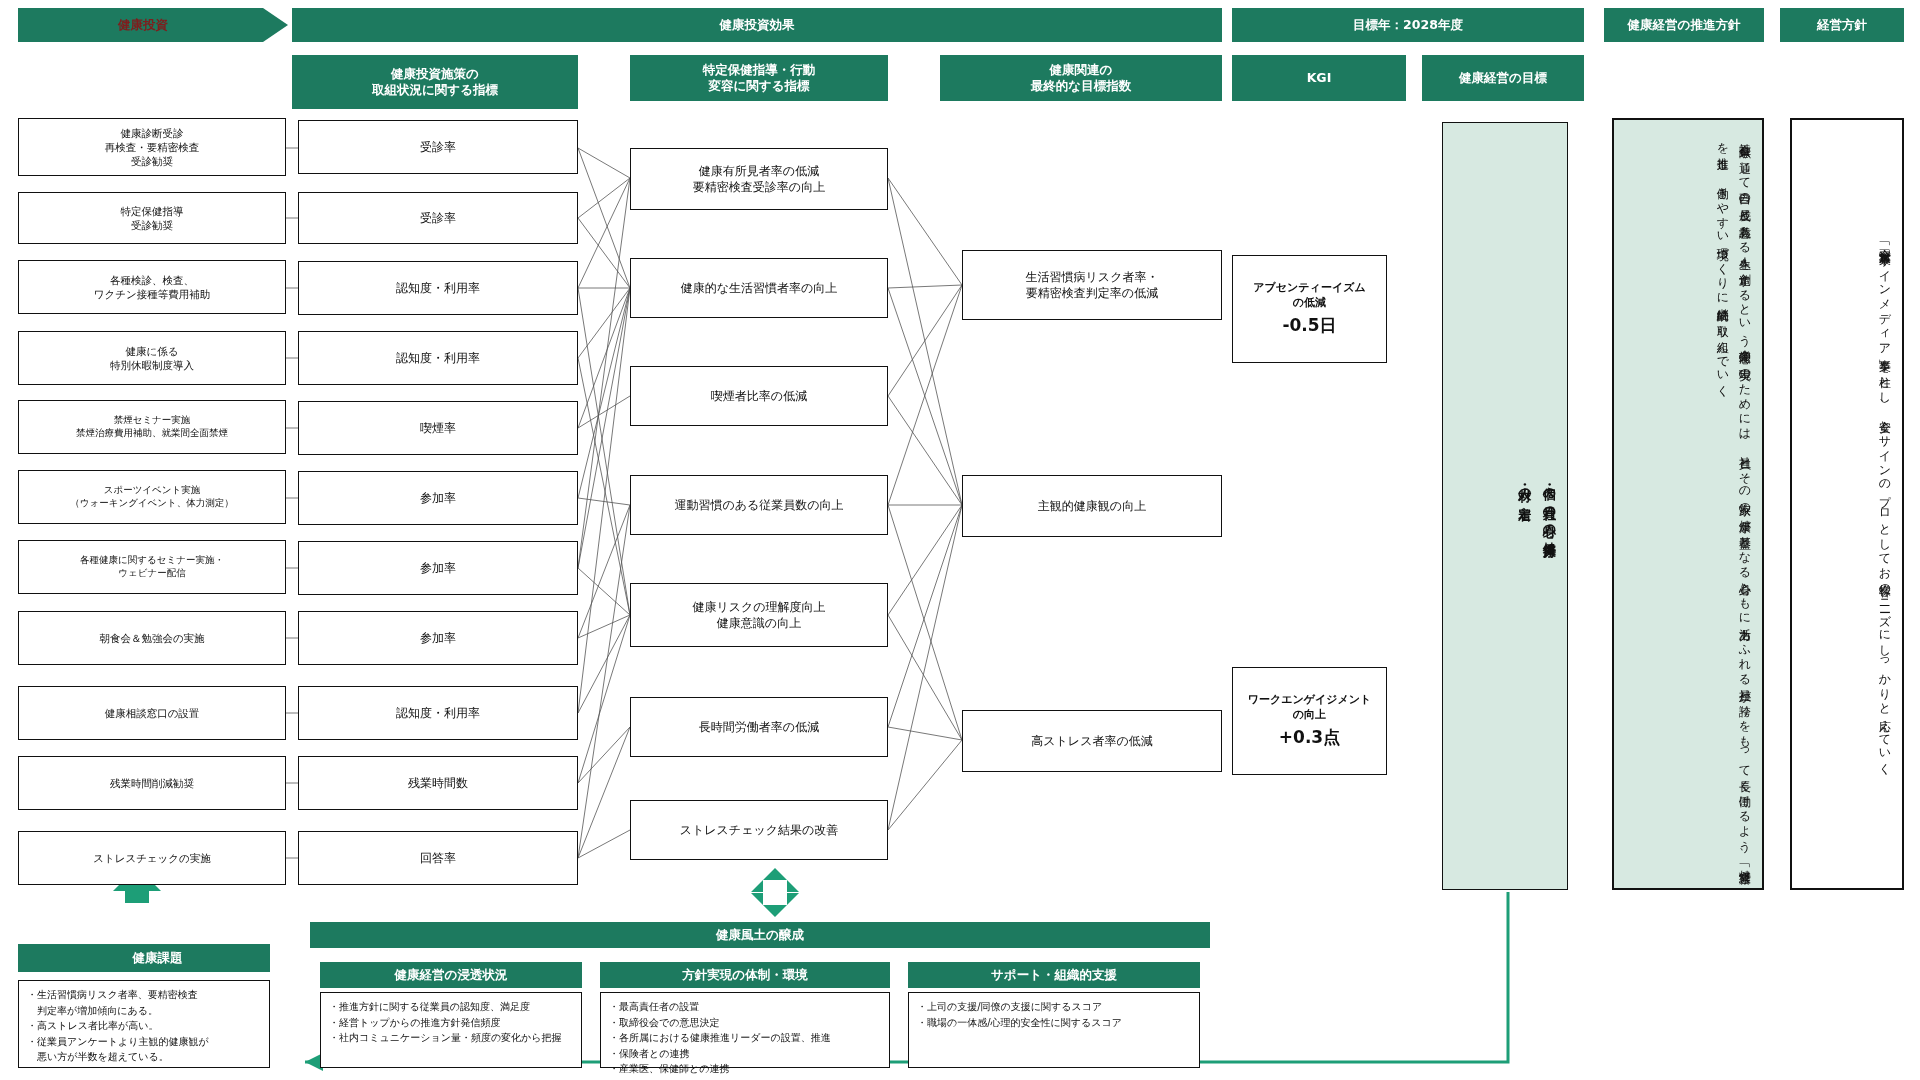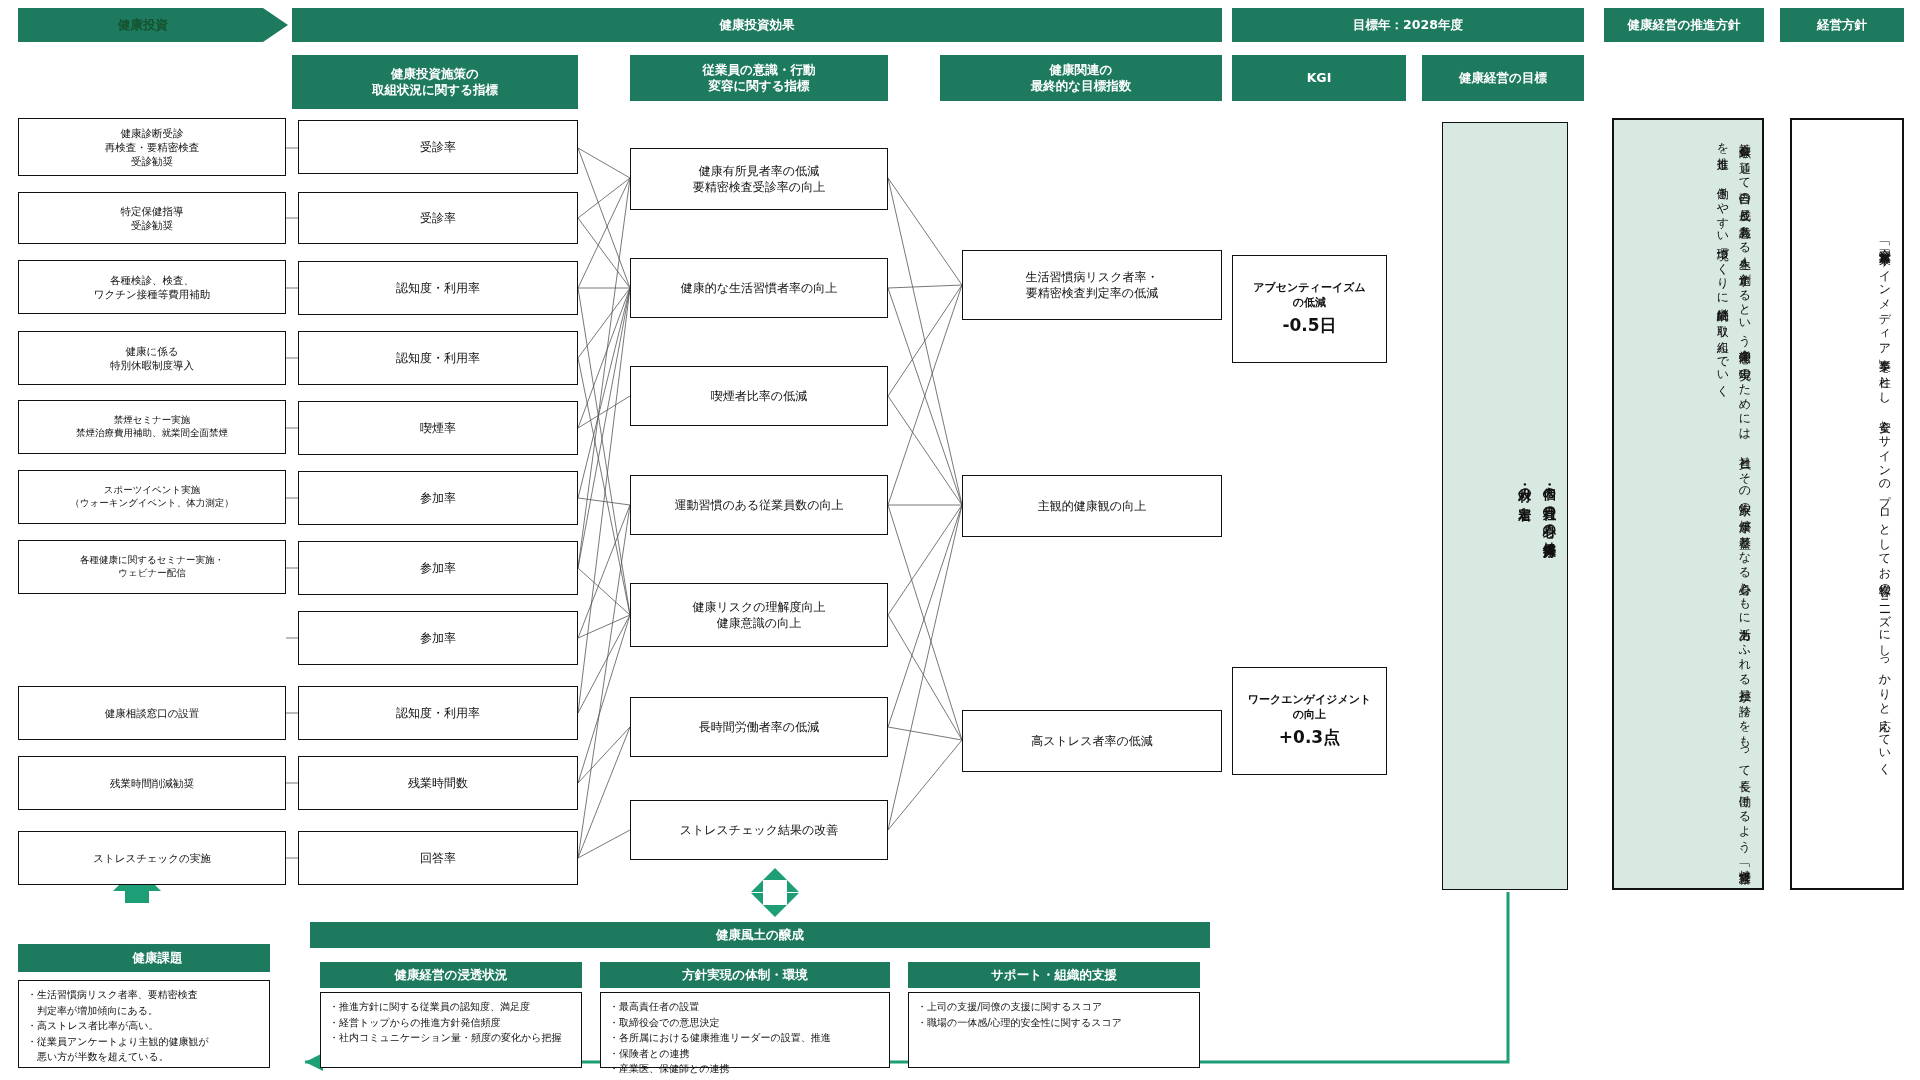--- a/index.html
+++ b/index.html
@@ -118,34 +118,34 @@
     <g stroke="#1d9e77" stroke-width="3" fill="none">
       <path d="M1508 892 L1508 1062 L305 1062"></path>
     </g>
     <polygon points="305,1062 323,1053 323,1071" fill="#1d9e77"></polygon>
   </svg>
 
   <div class="abs" style="left:18px;top:8px;width:270px;height:34px;">
     <svg width="270" height="34" viewBox="0 0 270 34">
       <polygon points="0,0 245,0 270,17 245,34 0,34" fill="#1d7a5f"></polygon>
     </svg>
-    <div class="abs" style="left:0;top:0;width:250px;height:34px;display:flex;align-items:center;justify-content:center;color:#14532d;font-size:12.5px;font-weight:bold;">健康投資</div>
+    <div class="abs" style="left:0;top:0;width:250px;height:34px;display:flex;align-items:center;justify-content:center;color:#7f1d1d;font-size:12.5px;font-weight:bold;">健康投資</div>
   </div>
 
   <div class="abs ghdr" style="left:292px;top:8px;width:930px;height:34px;">健康投資効果</div>
 
   <div class="abs ghdr" style="left:1232px;top:8px;width:352px;height:34px;">目標年：2028年度</div>
 
   <div class="abs ghdr" style="left:1604px;top:8px;width:160px;height:34px;">健康経営の推進方針</div>
 
   <div class="abs ghdr" style="left:1780px;top:8px;width:124px;height:34px;">経営方針</div>
 
   <div class="abs ghdr" style="left:292px;top:55px;width:286px;height:54px;white-space:pre-line;">健康投資施策の
 取組状況に関する指標</div>
-  <div class="abs ghdr" style="left:630px;top:55px;width:258px;height:46px;white-space:pre-line;">従業員の意識・行動
+  <div class="abs ghdr" style="left:630px;top:55px;width:258px;height:46px;white-space:pre-line;">特定保健指導・行動
 変容に関する指標</div>
   <div class="abs ghdr" style="left:940px;top:55px;width:282px;height:46px;white-space:pre-line;">健康関連の
 最終的な目標指数</div>
   <div class="abs ghdr" style="left:1232px;top:55px;width:174px;height:46px;">KGI</div>
   <div class="abs ghdr" style="left:1422px;top:55px;width:162px;height:46px;">健康経営の目標</div>
 
   <div class="abs wbox small" style="left:18px;top:118px;width:268px;height:58px;white-space:pre-line;">健康診断受診
 再検査・要精密検査
 受診勧奨</div>
   <div class="abs wbox small" style="left:18px;top:192px;width:268px;height:52px;white-space:pre-line;">特定保健指導
@@ -153,20 +153,21 @@
   <div class="abs wbox small" style="left:18px;top:260px;width:268px;height:54px;white-space:pre-line;">各種検診、検査、
 ワクチン接種等費用補助</div>
   <div class="abs wbox small" style="left:18px;top:331px;width:268px;height:54px;white-space:pre-line;">健康に係る
 特別休暇制度導入</div>
   <div class="abs wbox tiny" style="left:18px;top:400px;width:268px;height:54px;white-space:pre-line;">禁煙セミナー実施
 禁煙治療費用補助、就業間全面禁煙</div>
   <div class="abs wbox tiny" style="left:18px;top:470px;width:268px;height:54px;white-space:pre-line;">スポーツイベント実施
 （ウォーキングイベント、体力測定）</div>
   <div class="abs wbox tiny" style="left:18px;top:540px;width:268px;height:54px;white-space:pre-line;">各種健康に関するセミナー実施・
 ウェビナー配信</div>
+  <div class="abs wbox small" style="left:18px;top:611px;width:268px;height:54px;white-space:pre-line;">朝食会＆勉強会の実施</div>
   <div class="abs wbox small" style="left:18px;top:686px;width:268px;height:54px;white-space:pre-line;">健康相談窓口の設置</div>
   <div class="abs wbox small" style="left:18px;top:756px;width:268px;height:54px;white-space:pre-line;">残業時間削減勧奨</div>
   <div class="abs wbox small" style="left:18px;top:831px;width:268px;height:54px;white-space:pre-line;">ストレスチェックの実施</div>
 
   <div class="abs wbox" style="left:298px;top:120px;width:280px;height:54px;">受診率</div>
   <div class="abs wbox" style="left:298px;top:192px;width:280px;height:52px;">受診率</div>
   <div class="abs wbox" style="left:298px;top:261px;width:280px;height:54px;">認知度・利用率</div>
   <div class="abs wbox" style="left:298px;top:331px;width:280px;height:54px;">認知度・利用率</div>
   <div class="abs wbox" style="left:298px;top:401px;width:280px;height:54px;">喫煙率</div>
   <div class="abs wbox" style="left:298px;top:471px;width:280px;height:54px;">参加率</div>

